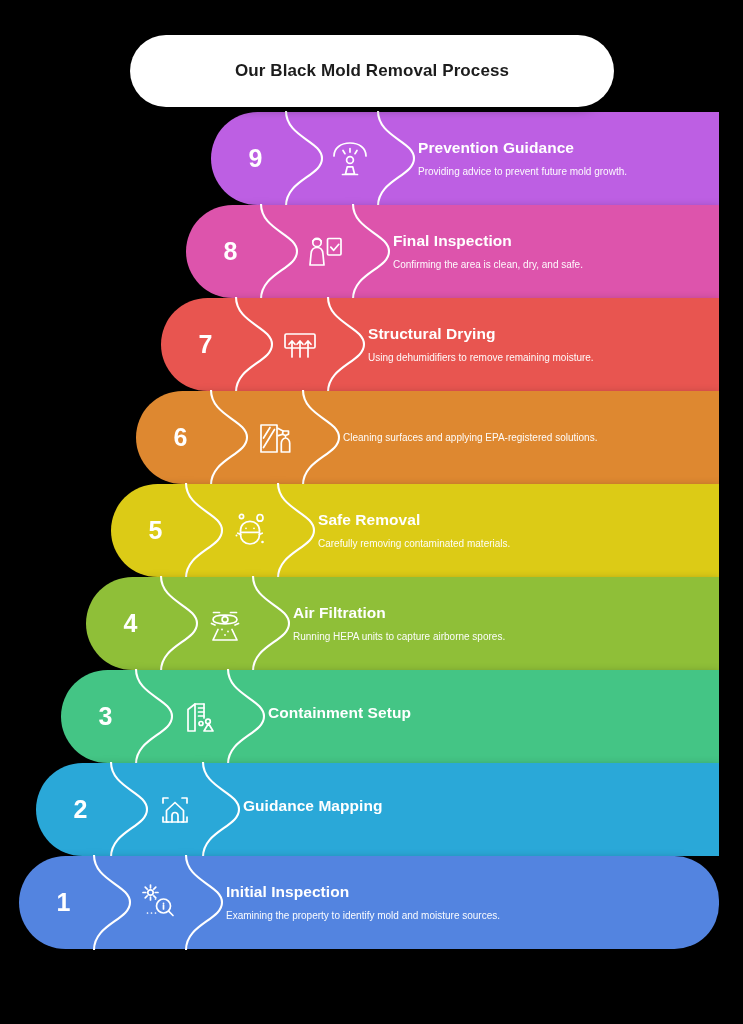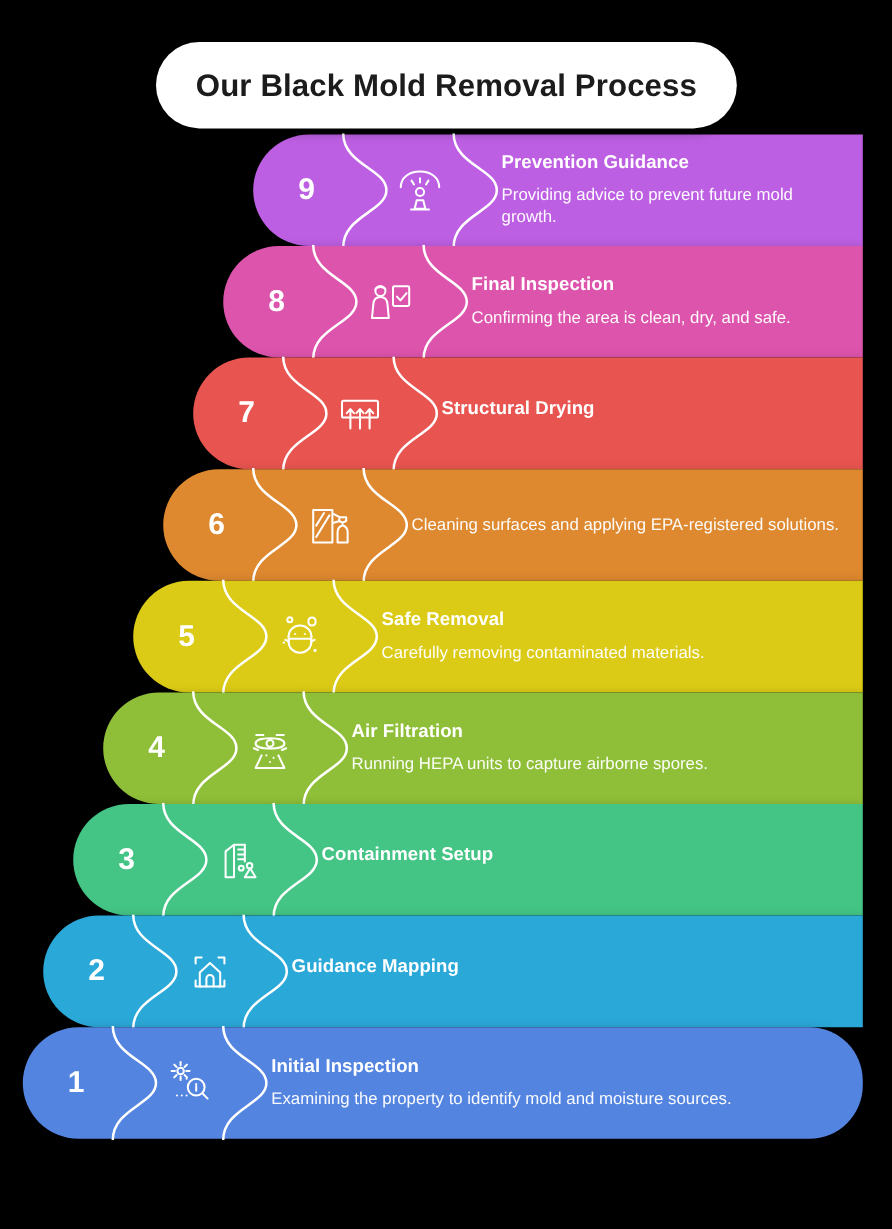--- a/index.html
+++ b/index.html
@@ -20,21 +20,21 @@
     position: absolute;
     left: 130px; top: 35px;
     width: 484px; height: 72px;
     background: #ffffff;
     border-radius: 36px;
     display: flex; align-items: center; justify-content: center;
     box-shadow: 0 3px 10px rgba(0,0,0,0.35);
     z-index: 40;
   }
   #title-pill .title-text {
-    font-size: 26px;
+    font-size: 17px;
     font-weight: bold;
     color: #1c1c1c;
     letter-spacing: 0.1px;
     white-space: nowrap;
   }
 
   
   #steps {
     position: absolute;
     left: 0; top: 112px;
@@ -90,21 +90,21 @@
   .step-title {
     color: #ffffff;
     font-size: 15.5px;
     font-weight: bold;
     line-height: 1.2;
     margin-bottom: 7px;
     letter-spacing: 0.05px;
   }
   .step-desc {
     color: #ffffff;
-    font-size: 14px;
+    font-size: 10px;
     font-weight: 400;
     line-height: 1.32;
     opacity: 0.97;
   }
 
   
   .sep {
     position: absolute;
     top: -1px;
     width: 44px;
@@ -202,20 +202,21 @@
             <path d="M17 37V21m0 0l-3 3.3M17 21l3 3.3"></path>
             <path d="M25 37V21m0 0l-3 3.3M25 21l3 3.3"></path>
             <path d="M33 37V21m0 0l-3 3.3M33 21l3 3.3"></path>
           </svg>
         </div>
         <svg class="sep sep-b" viewBox="0 0 44 95" preserveAspectRatio="none">
           <path d="M4 0 C 4 26, 40 30, 40 47.5 C 40 65, 4 69, 4 95"></path>
         </svg>
         <div class="text-zone">
           <div class="step-title">Structural Drying</div>
+          <div class="step-desc">Using dehumidifiers to remove remaining moisture.</div>
         </div>
       </div>
       <div class="step" style="background: rgb(222, 136, 48); left: 136px; top: 279px; z-index: 4;">
         <div class="num-zone">
           <span class="num">6</span>
         </div>
         <svg class="sep sep-a" viewBox="0 0 44 95" preserveAspectRatio="none">
           <path d="M4 0 C 4 26, 40 30, 40 47.5 C 40 65, 4 69, 4 95"></path>
         </svg>
         <div class="icon-zone">

